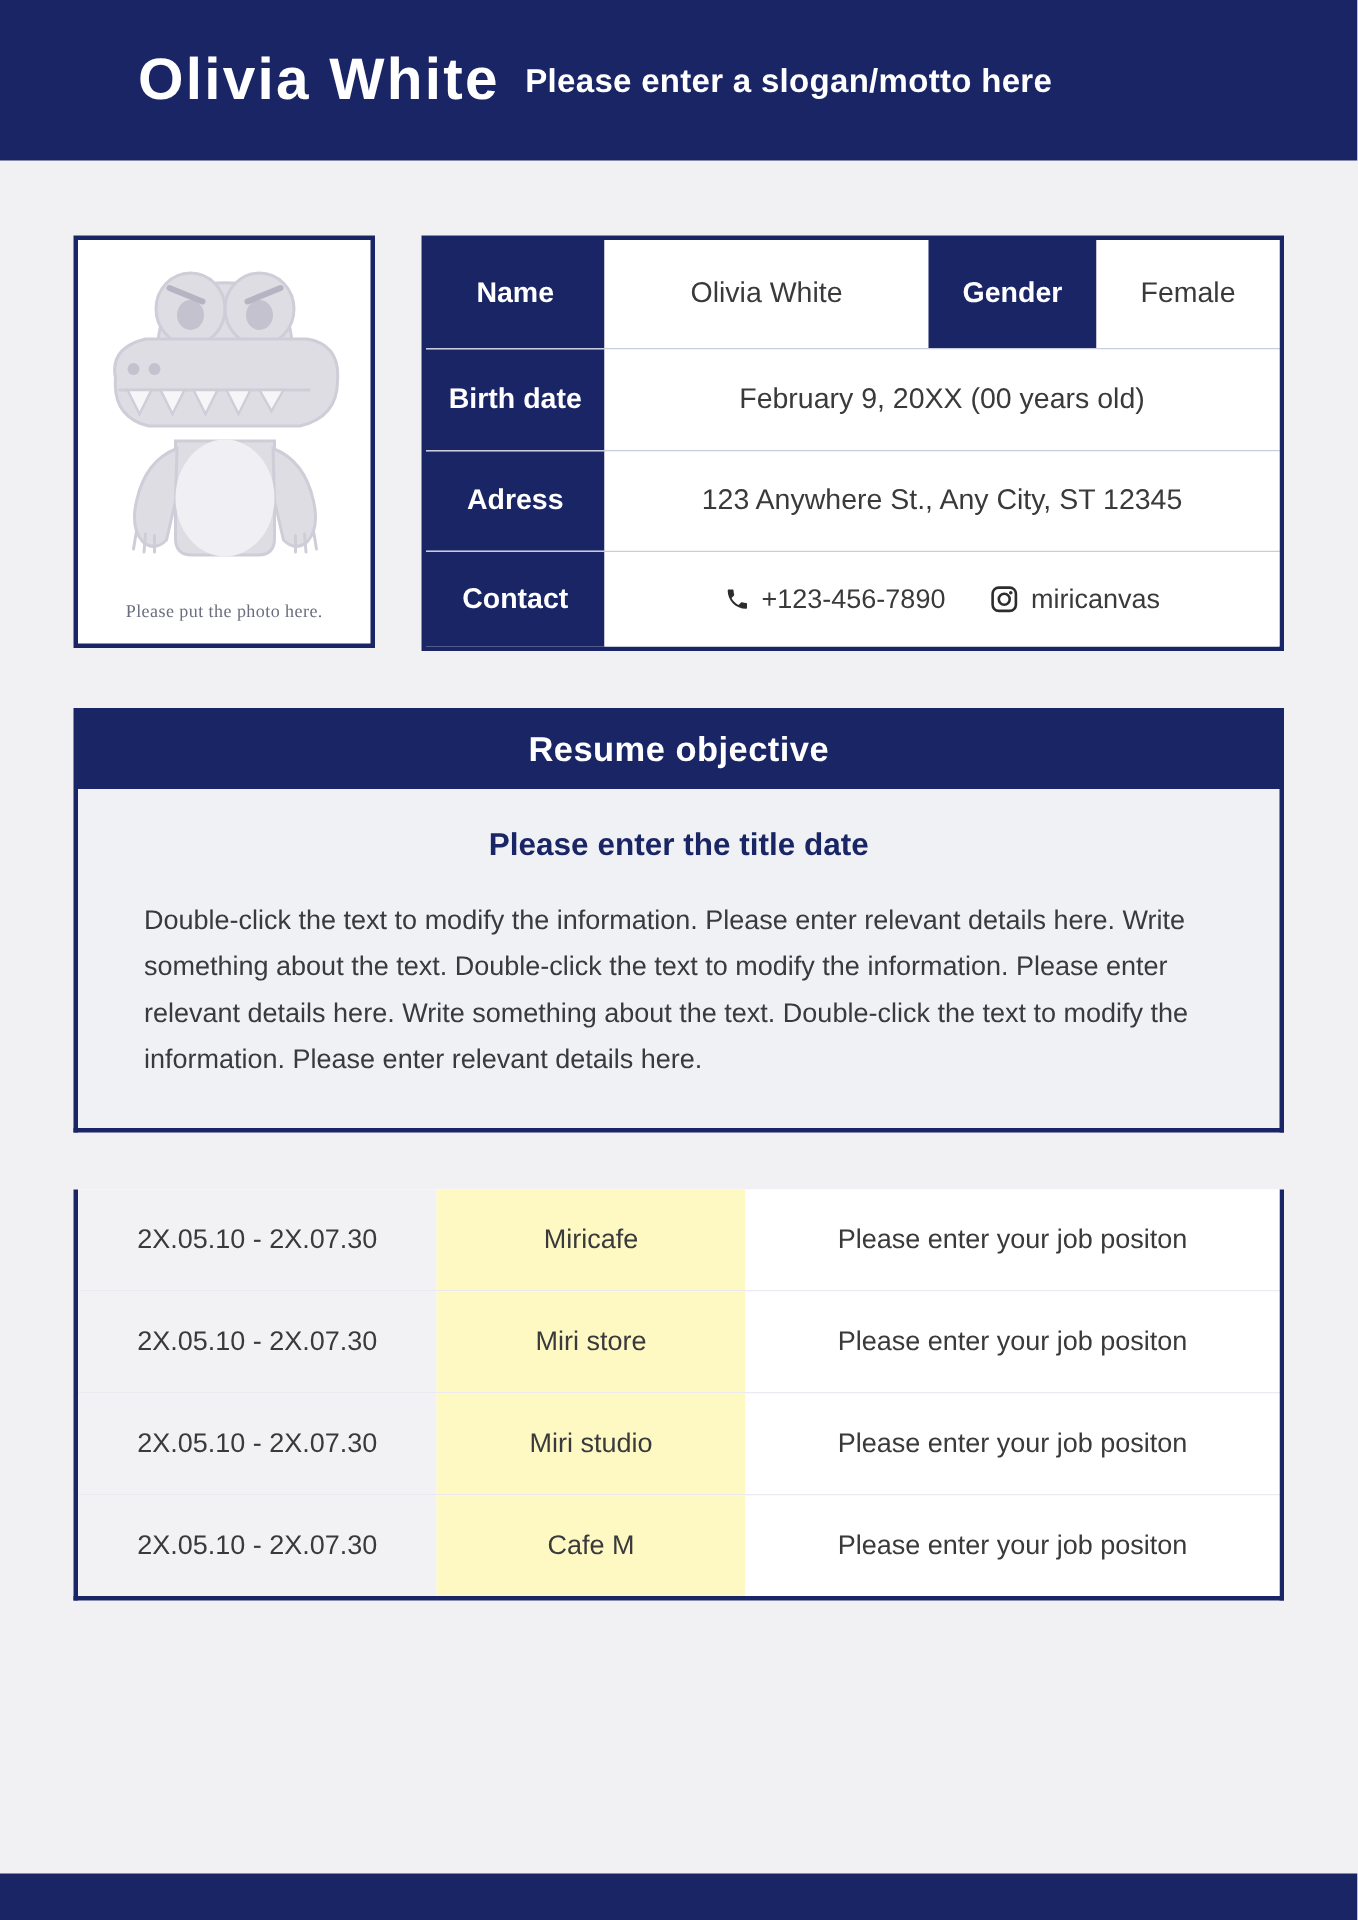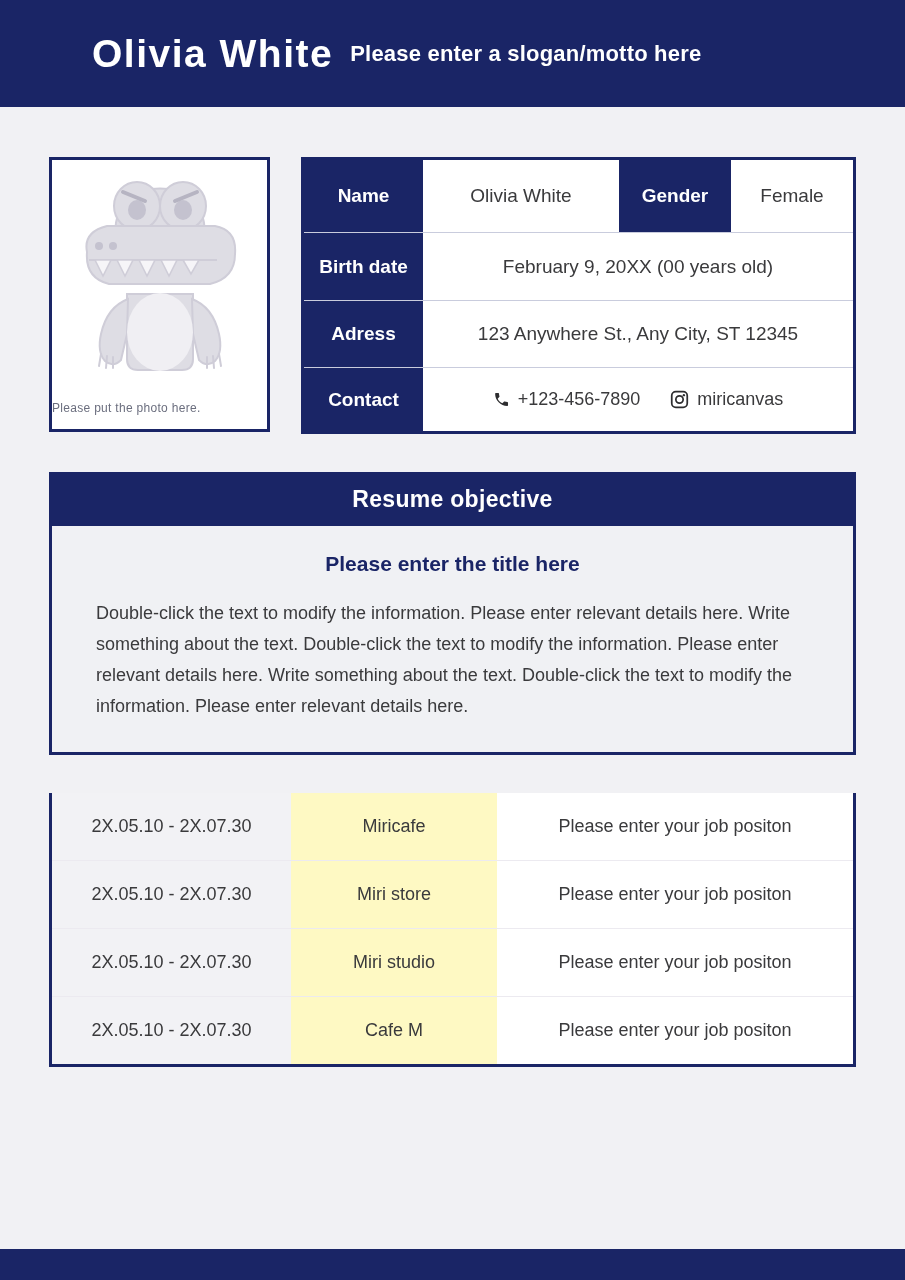--- a/index.html
+++ b/index.html
@@ -48,31 +48,32 @@
 
   
   .top-row {
     display: flex;
     margin-top: 50px;
     align-items: flex-start;
   }
 
   
   .photo-frame {
-    width: 221px;
+    width: 201px;
     height: 275px;
     border: 3px solid #1a2566;
     background: #ffffff;
     box-sizing: border-box;
     display: flex;
     flex-direction: column;
-    align-items: flex-start;
+    align-items: center;
     justify-content: flex-end;
     position: relative;
     flex: 0 0 auto;
+    font-family: Liberation Serif, serif;
   }
   .photo-art {
     position: absolute;
     top: 14px;
     left: 50%;
     transform: translateX(-50%);
     width: 190px;
     height: 215px;
   }
   .photo-caption {
@@ -340,21 +341,21 @@
           </div>
         </div>
       </div>
 
     </div>
   </div>
 
   <div class="section">
     <div class="section-head">Resume objective</div>
     <div class="objective-body">
-      <div class="objective-title">Please enter the title here</div>
+      <div class="objective-title">Please enter the title date</div>
       <div class="objective-text">Double-click the text to modify the information. Please enter relevant details here. Write something about the text. Double-click the text to modify the information. Please enter relevant details here. Write something about the text. Double-click the text to modify the information. Please enter relevant details here.</div>
     </div>
   </div>
 
   <div class="section">
     <div class="work-body">
 
       <div class="work-row">
         <div class="work-date">2X.05.10 - 2X.07.30</div>
         <div class="work-company">Miricafe</div>

